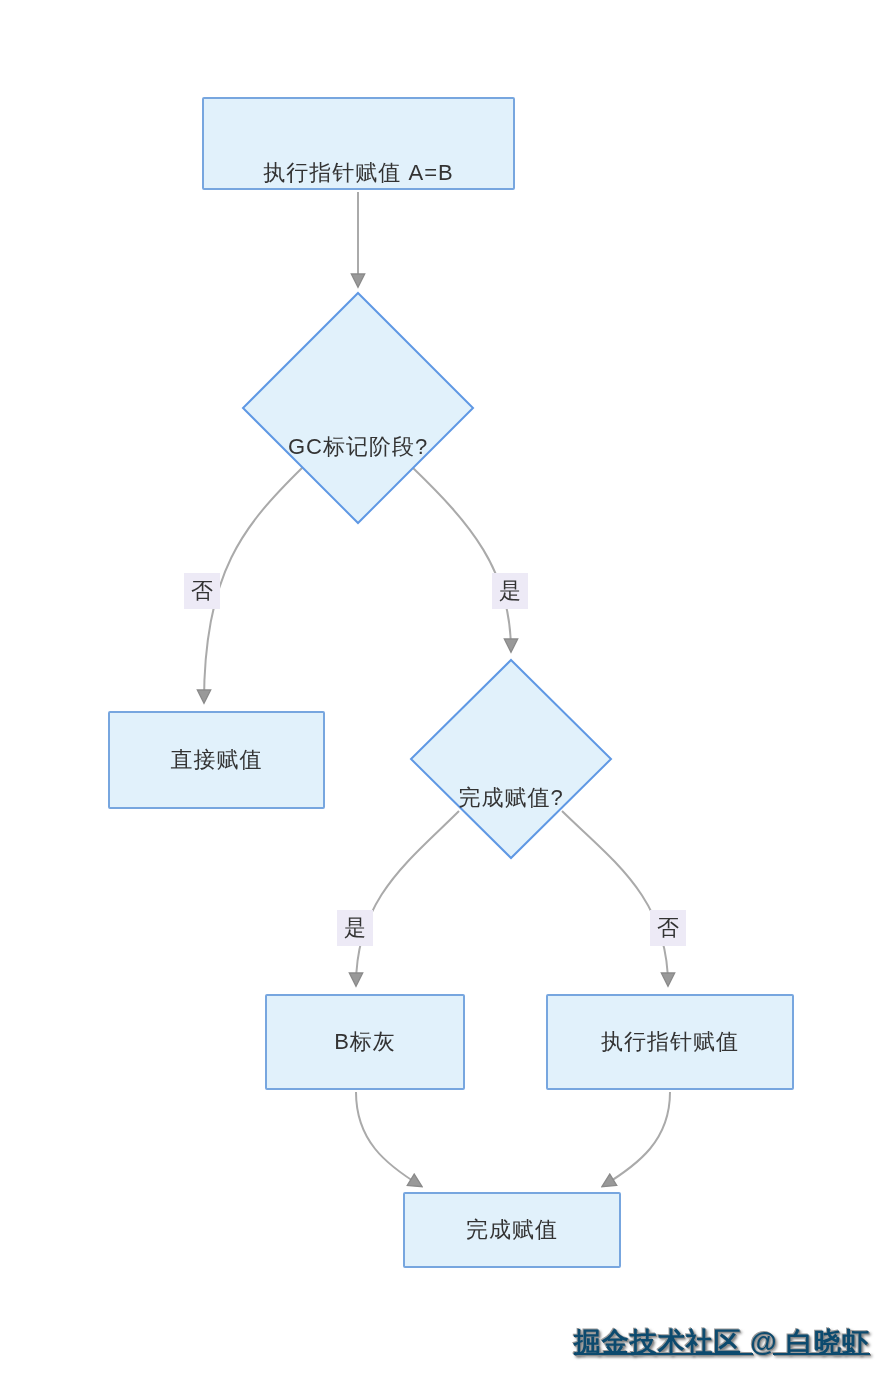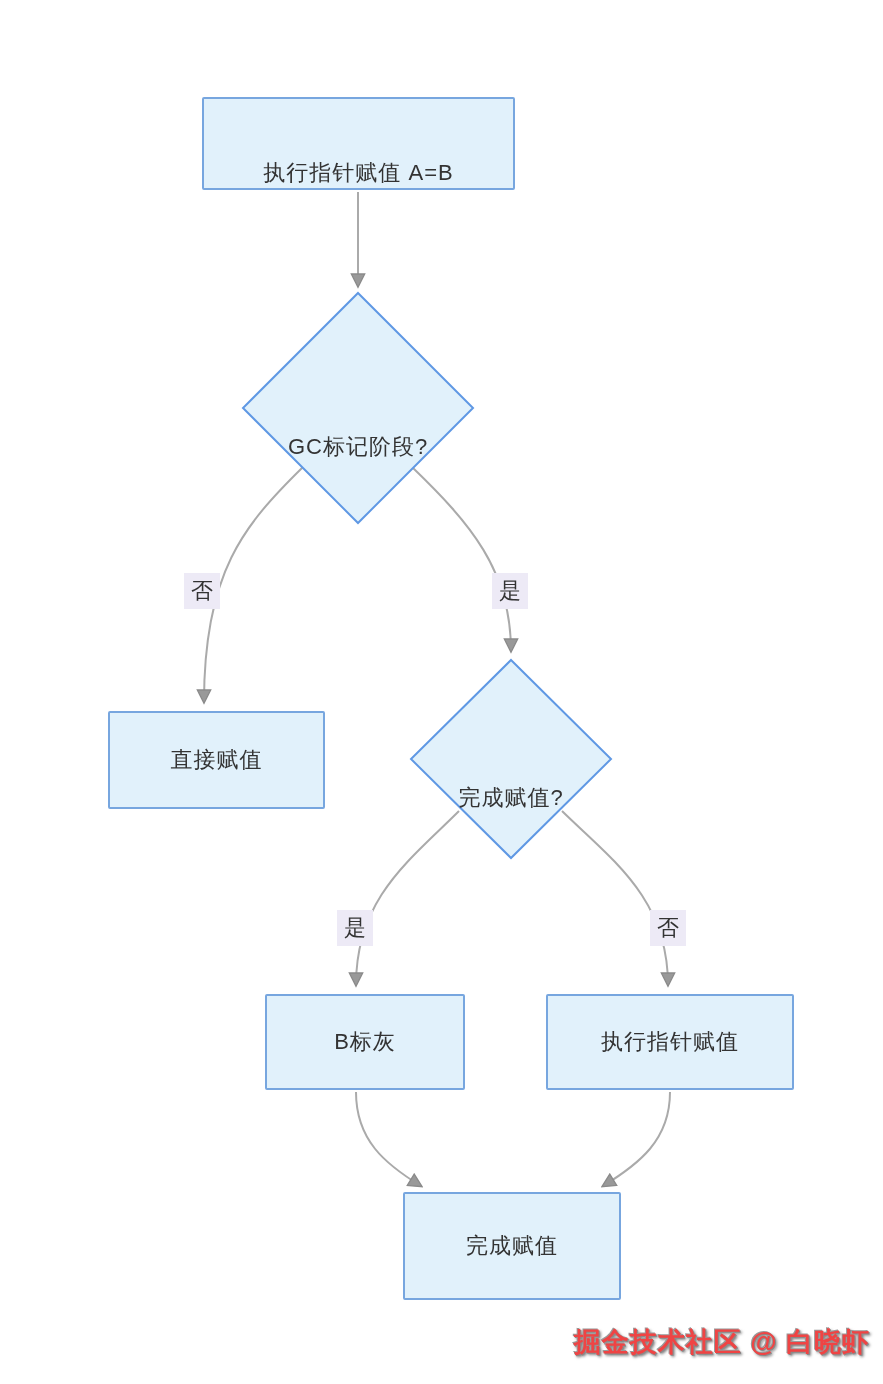--- a/index.html
+++ b/index.html
@@ -53,23 +53,24 @@
     color: #333333;
     white-space: nowrap;
   }
   .watermark {
     position: absolute;
     right: 13px;
     bottom: 24px;
     font-size: 27px;
     font-weight: bold;
     letter-spacing: 1px;
-    color: #ef4444;
+    color: #0c4a6e;
     text-shadow: -1px -1px 0 #9a9a9a, 1px 1px 0 #8a8a8a, 2px 2px 3px #6f6f6f;
     white-space: nowrap;
+    text-decoration: underline;
   }
 </style>
 </head>
 <body>
 
 <div class="stage">
 
   <svg class="diagram-canvas" viewBox="0 0 883 1384">
     <defs>
       <marker id="arrow" viewBox="0 0 12 12" refX="10" refY="6" markerWidth="16" markerHeight="16" markerUnits="userSpaceOnUse" orient="auto">
@@ -100,21 +101,21 @@
   </div>
 
   <div class="node-rect" style="left:265px; top:994px; width:200px; height:96px;">
     <span>B标灰</span>
   </div>
 
   <div class="node-rect" style="left:546px; top:994px; width:248px; height:96px;">
     <span>执行指针赋值</span>
   </div>
 
-  <div class="node-rect" style="left:403px; top:1192px; width:218px; height:108px;">
+  <div class="node-rect" style="left:403px; top:1192px; width:218px; height:76px;">
     <span>完成赋值</span>
   </div>
 
   <div class="diamond-label" style="left:358px; top:408px;">GC标记阶段?</div>
   <div class="diamond-label" style="left:511px; top:759px;">完成赋值?</div>
 
   <div class="edge-label" style="left:202px; top:591px;">否</div>
   <div class="edge-label" style="left:510px; top:591px;">是</div>
   <div class="edge-label" style="left:355px; top:928px;">是</div>
   <div class="edge-label" style="left:668px; top:928px;">否</div>

